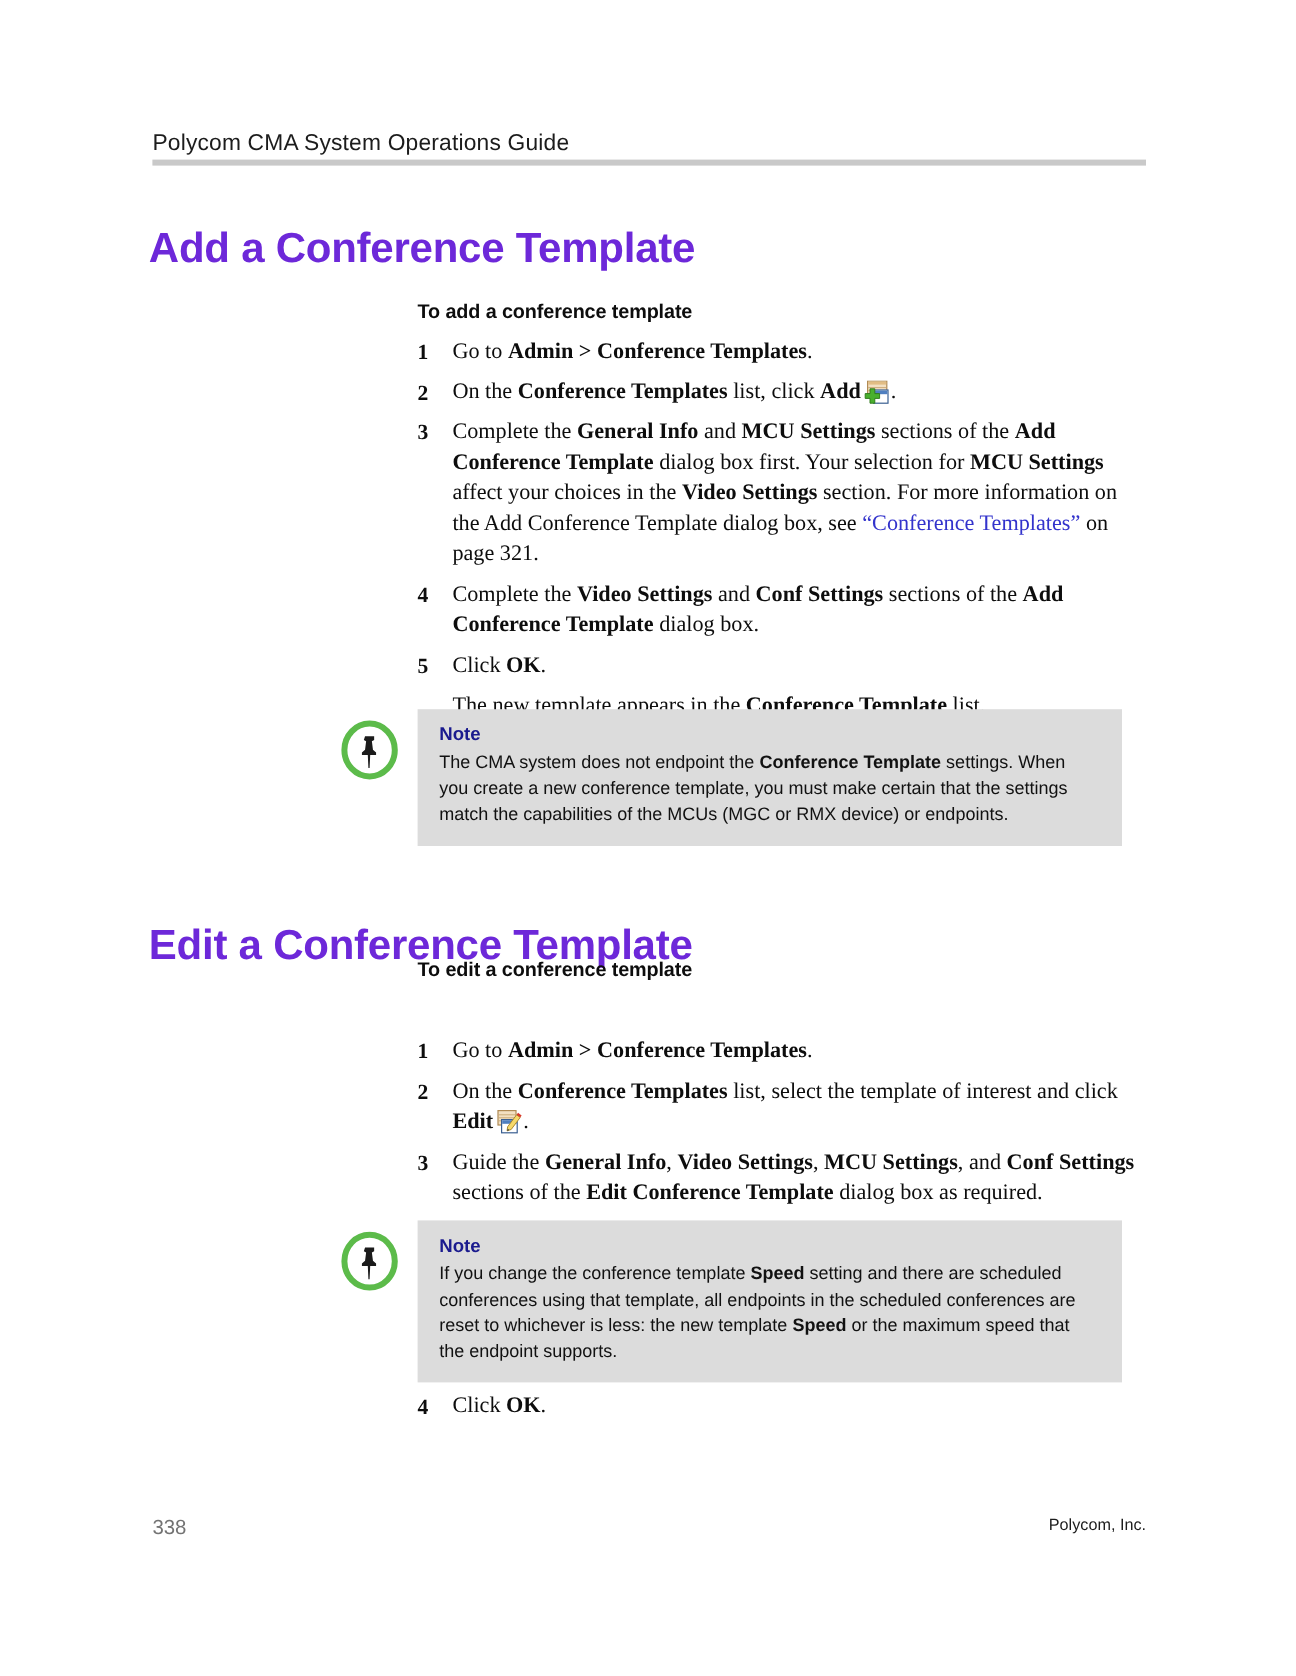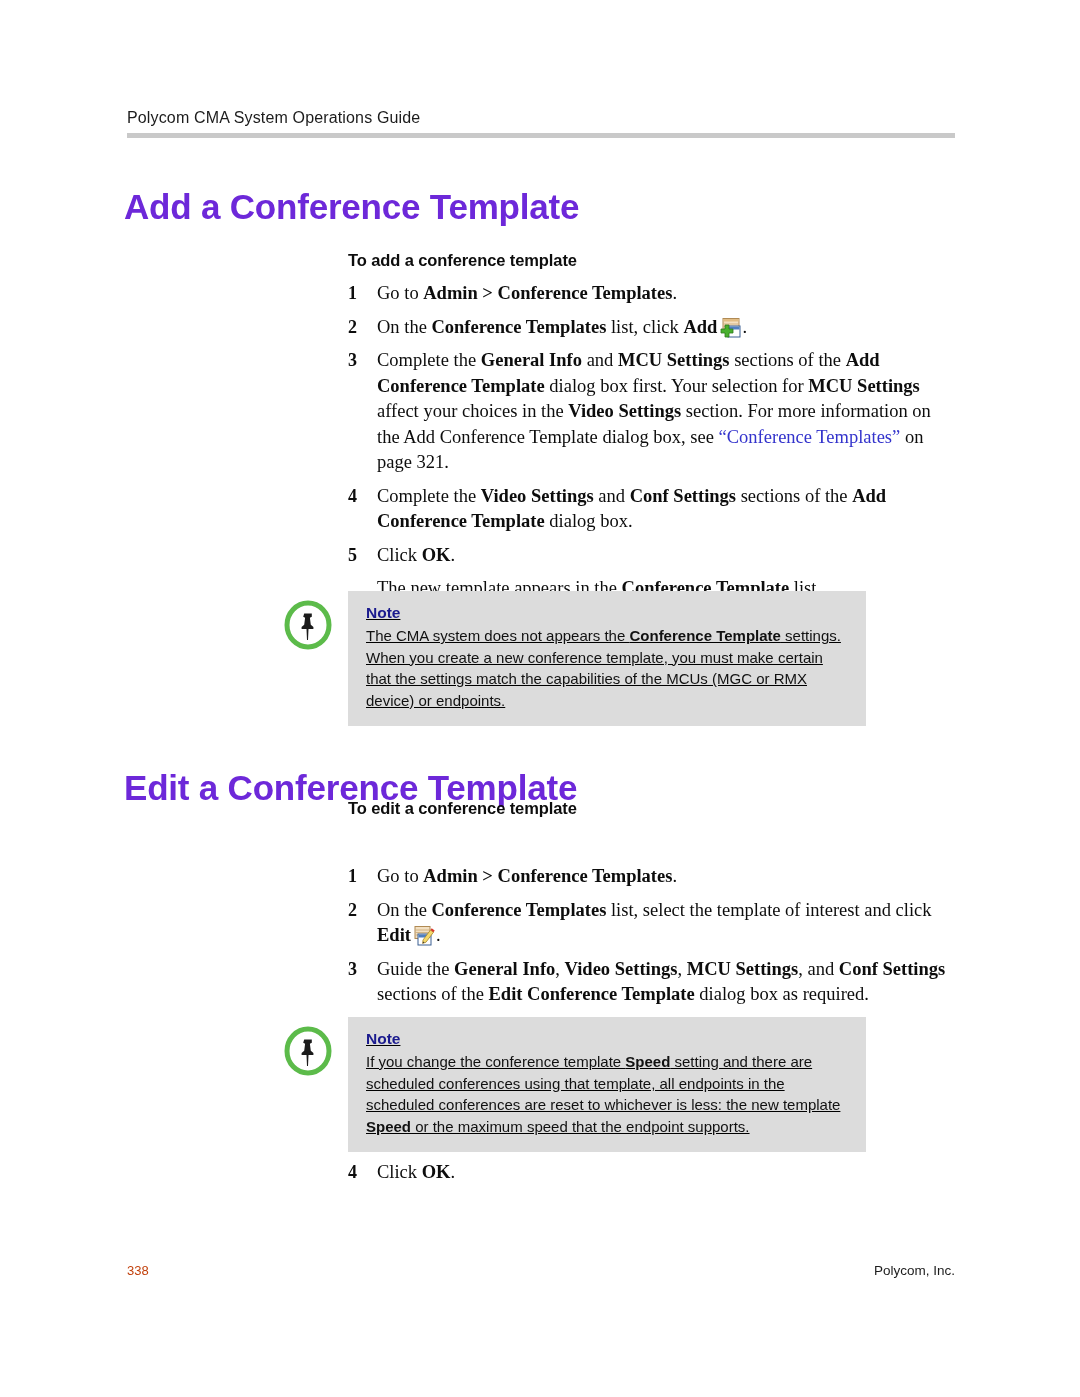--- a/index.html
+++ b/index.html
@@ -23,21 +23,21 @@
     background: #ffffff;
     overflow: hidden;
   }
 
   
   .running-header {
     position: absolute;
     left: 127px;
     top: 109px;
     font-family: "Liberation Sans", sans-serif;
-    font-size: 16px;
+    font-size: 19px;
     letter-spacing: 0.15px;
     color: #1c1c1c;
     white-space: nowrap;
   }
   .header-rule {
     position: absolute;
     left: 127px;
     top: 133px;
     width: 828px;
     height: 5px;
@@ -115,25 +115,24 @@
     position: absolute;
     left: 283px;
     top: 9px;
     width: 50px;
     height: 50px;
   }
   .note-box {
     position: absolute;
     left: 348px;
     top: 0;
-    width: 518px;
+    width: 587px;
     background: #dcdcdc;
     padding: 13px 0 15px 0;
     box-sizing: border-box;
-    text-decoration: underline;
   }
   .note-label {
     font-family: "Liberation Sans", sans-serif;
     font-weight: bold;
     font-size: 15.5px;
     color: #1a1a8e;
     margin: 0 0 3px 18px;
   }
   .note-text {
     font-family: "Liberation Sans", sans-serif;
@@ -153,22 +152,22 @@
     margin: 0 1px 0 3px;
   }
   .inline-icon svg { display: block; }
 
   
   .footer-page {
     position: absolute;
     left: 127px;
     top: 1263px;
     font-family: "Liberation Sans", sans-serif;
-    font-size: 13px;
-    color: #c2410c;
+    font-size: 17px;
+    color: #737373;
   }
   .footer-company {
     position: absolute;
     right: 125px;
     top: 1263px;
     font-family: "Liberation Sans", sans-serif;
     font-size: 13.5px;
     color: #1c1c1c;
   }
 </style>
@@ -222,21 +221,21 @@
 
   <div class="note-wrap" id="note-1">
     <div class="note-icon">
       <svg width="50" height="50" viewBox="0 0 50 50" aria-hidden="true">
         <ellipse cx="25" cy="25" rx="21" ry="22" fill="none" stroke="#5cbb4a" stroke-width="5"></ellipse>
         <path d="M21.2 13.5 h7.6 v3.2 l-1.9 1.1 l0.9 6.9 l2.6 2.3 v2.1 h-4.9 l-0.5 11.0 l-1.0 0 l-0.5 -11.0 h-4.9 v-2.1 l2.6 -2.3 l0.9 -6.9 l-1.9 -1.1 z" fill="#1b1b1b"></path>
       </svg>
     </div>
     <div class="note-box">
       <div class="note-label">Note</div>
-      <div class="note-text"><span>The CMA system does not appears the </span><span class="b">Conference Template</span><span> settings. When you create a new conference template, you must make certain that the settings match the capabilities of the MCUs (MGC or RMX device) or endpoints.</span></div>
+      <div class="note-text"><span>The CMA system does not endpoint the </span><span class="b">Conference Template</span><span> settings. When you create a new conference template, you must make certain that the settings match the capabilities of the MCUs (MGC or RMX device) or endpoints.</span></div>
     </div>
   </div>
 
   <h1 class="section-heading" id="heading-edit">Edit a Conference Template</h1>
 
   <div class="proc-title" id="proc-title-edit">To edit a conference template</div>
 
   <div class="steps" id="steps-edit">
       <div class="step">
         <div class="step-num">1</div>

